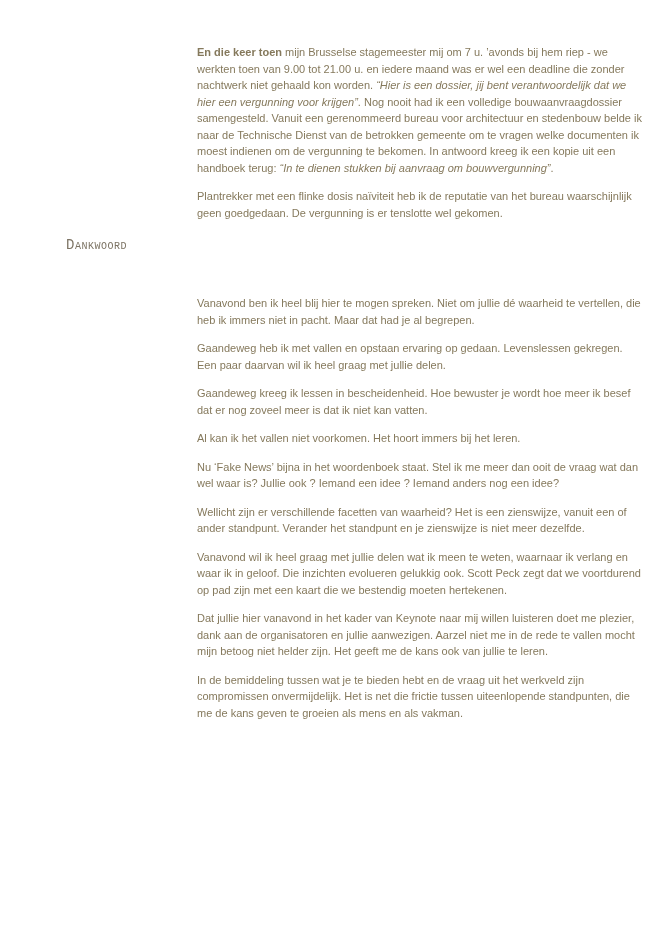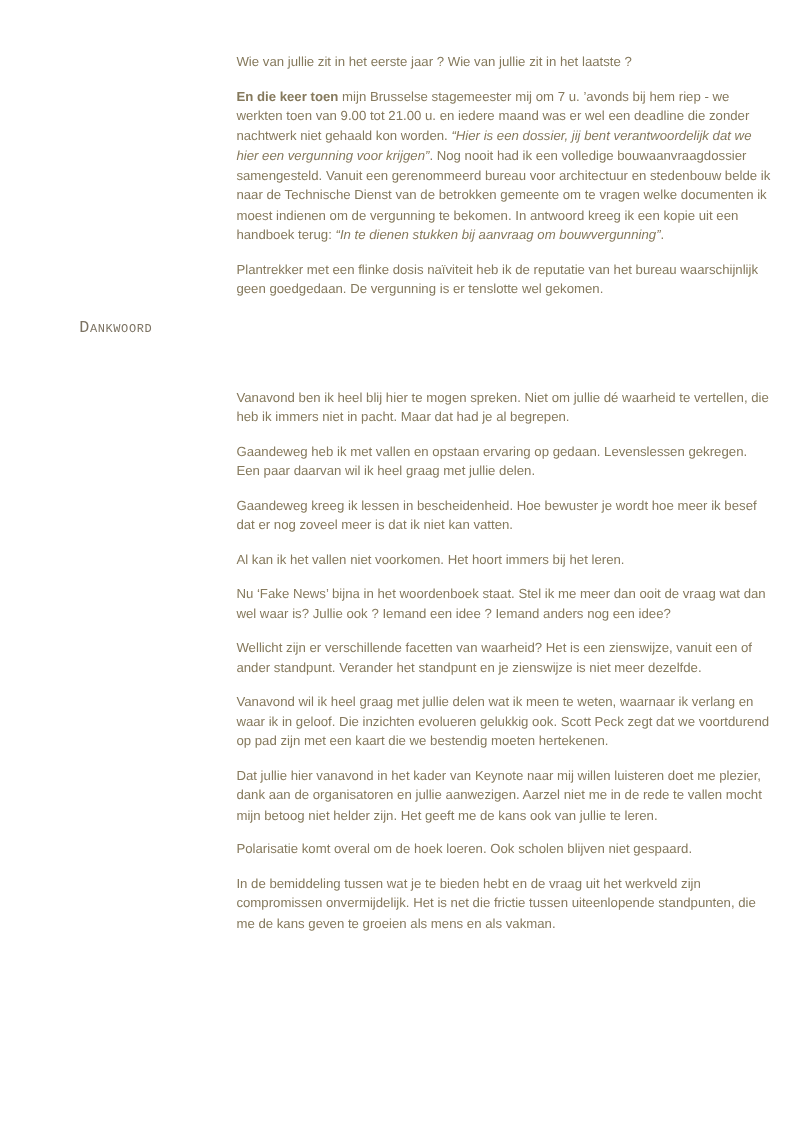--- a/index.html
+++ b/index.html
@@ -37,34 +37,32 @@
     letter-spacing:0.5px;
     color:var(--heading-color);
     font-family:Liberation Mono, monospace;
   }
 </style>
 </head>
 <body>
 
 <div class="page">
 
-  <p class="body-text">Wie van jullie zit in het eerste jaar ? Wie van jullie zit in het laatste ?</p>
 
   <p class="body-text"><span class="run-bold">En die keer toen </span><span>mijn Brusselse stagemeester mij om 7 u. ’avonds bij hem riep - we werkten toen van 9.00 tot 21.00 u. en iedere maand was er wel een deadline die zonder nachtwerk niet gehaald kon worden. </span><span class="run-italic">“Hier is een dossier, jij bent verantwoordelijk dat we hier een vergunning voor krijgen”</span><span>. Nog nooit had ik een volledige bouwaanvraagdossier samengesteld. Vanuit een gerenommeerd bureau voor architectuur en stedenbouw belde ik naar de Technische Dienst van de betrokken gemeente om te vragen welke documenten ik moest indienen om de vergunning te bekomen. In antwoord kreeg ik een kopie uit een handboek terug: </span><span class="run-italic">“In te dienen stukken bij aanvraag om bouwvergunning”</span><span>.</span></p>
 
   <p class="body-text">Plantrekker met een flinke dosis naïviteit heb ik de reputatie van het bureau waarschijnlijk geen goedgedaan. De vergunning is er tenslotte wel gekomen.</p>
 
   <h2 class="section-heading">Dankwoord</h2>
 
   <p class="body-text">Vanavond ben ik heel blij hier te mogen spreken. Niet om jullie dé waarheid te vertellen, die heb ik immers niet in pacht. Maar dat had je al begrepen.</p>
   <p class="body-text">Gaandeweg heb ik met vallen en opstaan ervaring op gedaan. Levenslessen gekregen. Een paar daarvan wil ik heel graag met jullie delen.</p>
   <p class="body-text">Gaandeweg kreeg ik lessen in bescheidenheid. Hoe bewuster je wordt hoe meer ik besef dat er nog zoveel meer is dat ik niet kan vatten.</p>
   <p class="body-text">Al kan ik het vallen niet voorkomen. Het hoort immers bij het leren.</p>
   <p class="body-text">Nu ‘Fake News’ bijna in het woordenboek staat. Stel ik me meer dan ooit de vraag wat dan wel waar is? Jullie ook ? Iemand een idee ? Iemand anders nog een idee?</p>
   <p class="body-text">Wellicht zijn er verschillende facetten van waarheid? Het is een zienswijze, vanuit een of ander standpunt. Verander het standpunt en je zienswijze is niet meer dezelfde.</p>
   <p class="body-text">Vanavond wil ik heel graag met jullie delen wat ik meen te weten, waarnaar ik verlang en waar ik in geloof. Die inzichten evolueren gelukkig ook. Scott Peck zegt dat we voortdurend op pad zijn met een kaart die we bestendig moeten hertekenen.</p>
   <p class="body-text">Dat jullie hier vanavond in het kader van Keynote naar mij willen luisteren doet me plezier, dank aan de organisatoren en jullie aanwezigen. Aarzel niet me in de rede te vallen mocht mijn betoog niet helder zijn. Het geeft me de kans ook van jullie te leren.</p>
 
 
-  <p class="body-text">Polarisatie komt overal om de hoek loeren. Ook scholen blijven niet gespaard.</p>
   <p class="body-text">In de bemiddeling tussen wat je te bieden hebt en de vraag uit het werkveld zijn compromissen onvermijdelijk. Het is net die frictie tussen uiteenlopende standpunten, die me de kans geven te groeien als mens en als vakman.</p>
 
 </div>
 
 </body></html>

